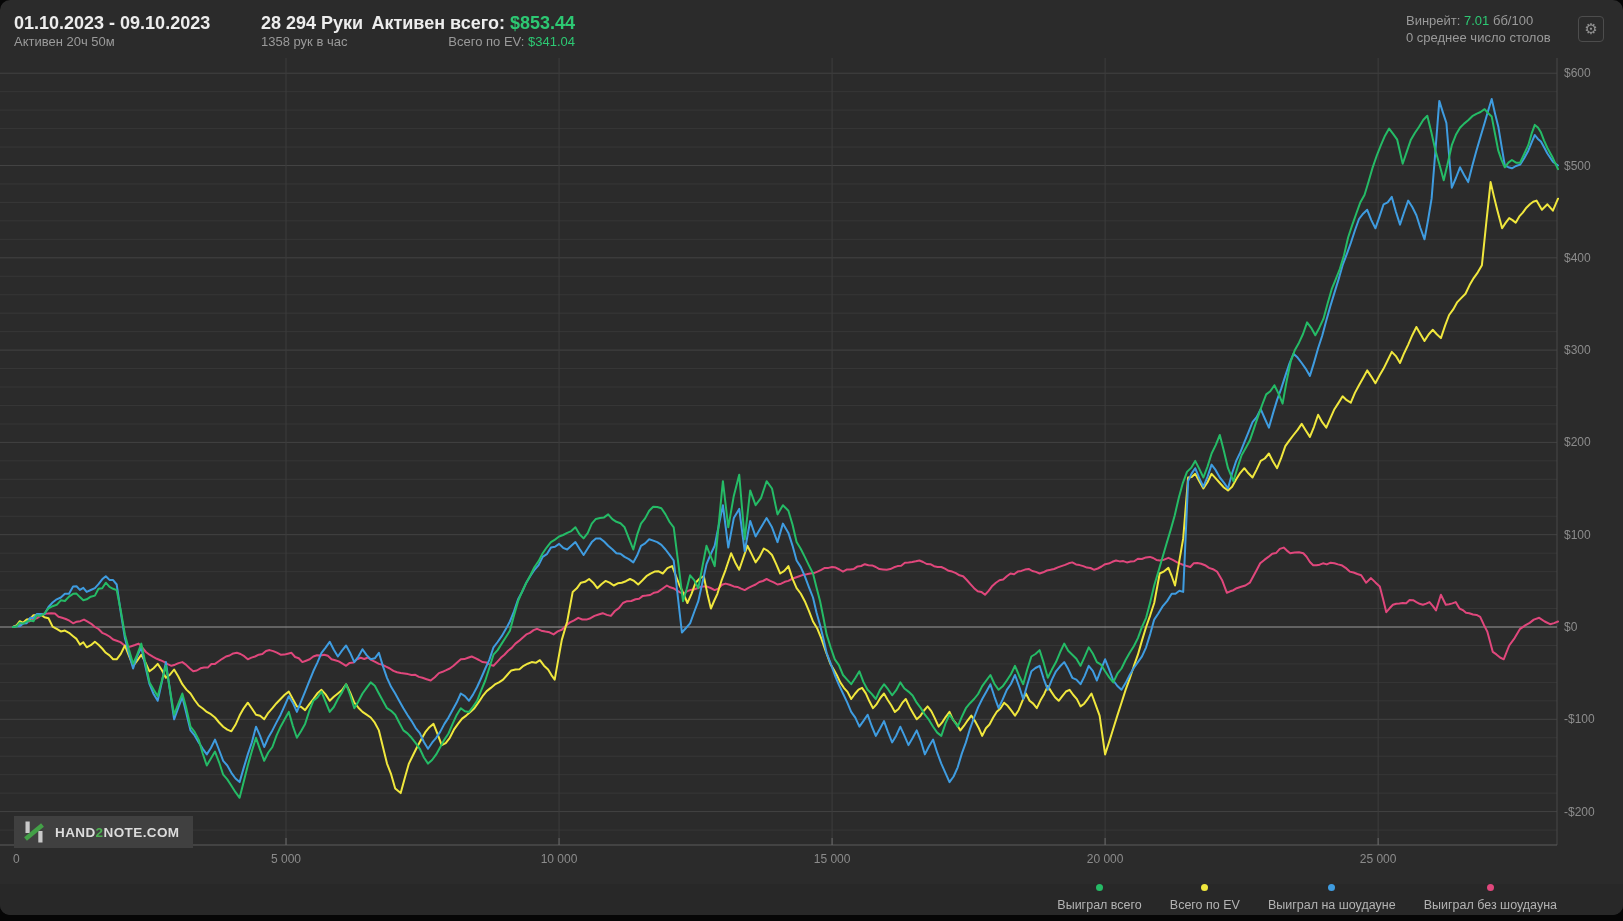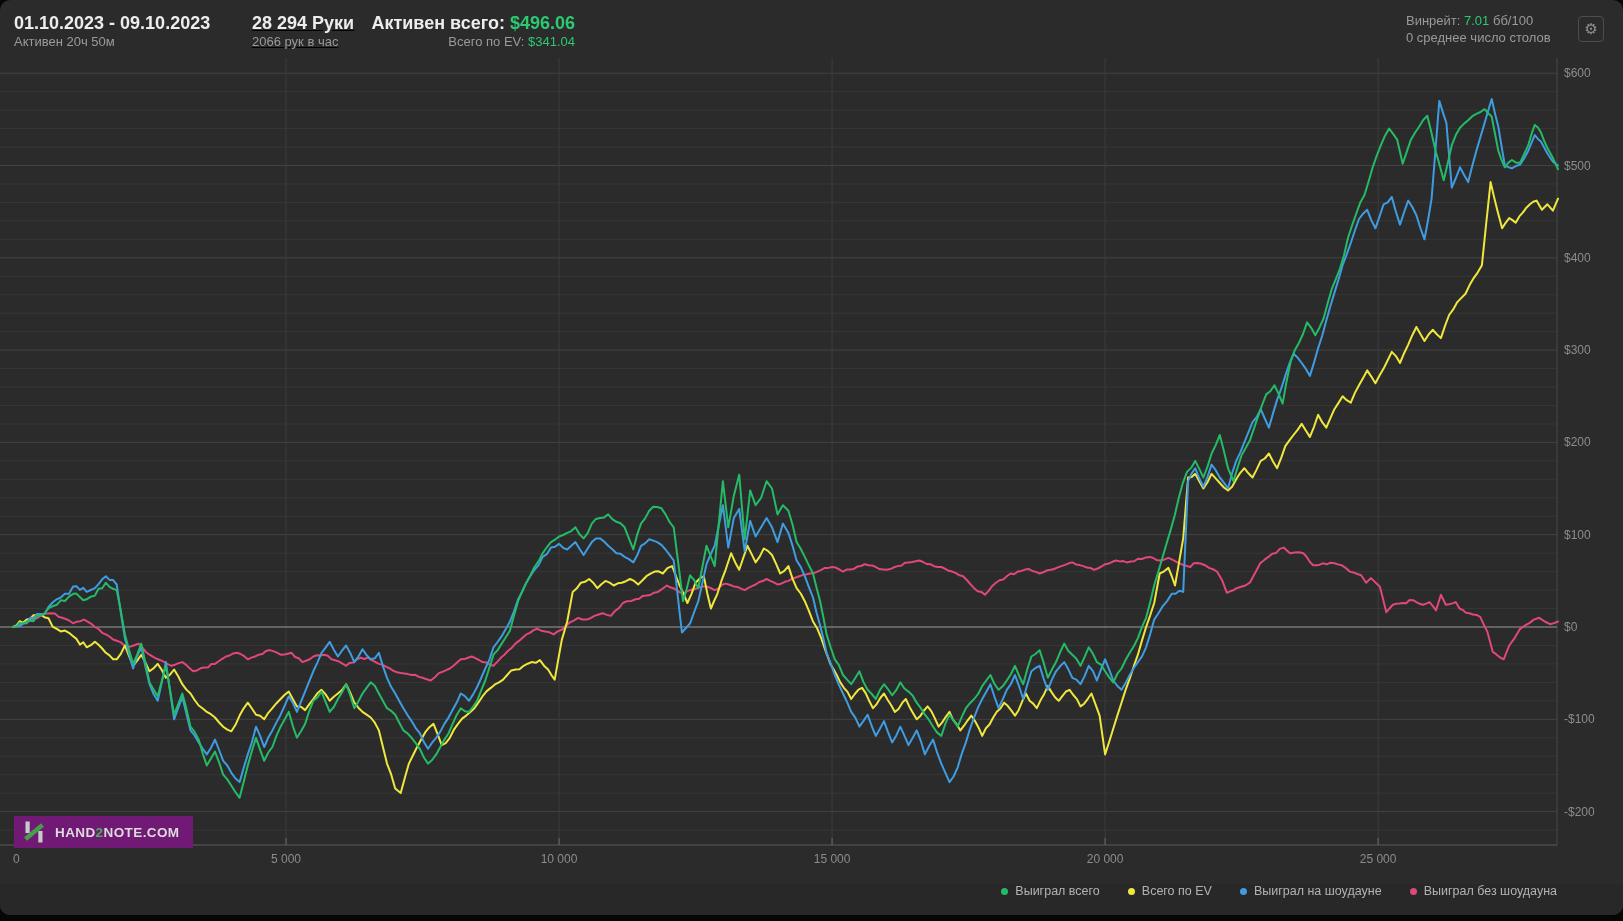--- a/index.html
+++ b/index.html
@@ -4,38 +4,38 @@
 <style>
   html,body{margin:0;padding:0;background:#060606;width:1623px;height:921px;overflow:hidden;}
   .window{position:relative;width:1623px;height:915px;background:#2b2b2b;border-radius:10px;overflow:hidden;
           font-family:"Liberation Sans",sans-serif;}
   
   .header{position:absolute;left:0;top:0;width:100%;height:58px;}
   .hcol{position:absolute;top:13px;}
   .big{font-size:18px;font-weight:bold;color:#ededed;line-height:21px;white-space:nowrap;}
   .sub{font-size:13px;color:#9a9a9a;line-height:16px;white-space:nowrap;}
   .col-date{left:14px;}
-  .col-hands{left:252px;text-decoration:underline;}
+  .col-hands{left:261px;}
   .col-won{left:0;width:575px;text-align:right;}
   .col-winrate{left:1406px;top:12px;}
   .wr-line{font-size:13px;color:#9a9a9a;line-height:17px;white-space:nowrap;}
   .green-txt{color:#2dc873;}
   .gear-btn{position:absolute;left:1578px;top:16px;width:26px;height:26px;border:1px solid #4d4d4d;
             border-radius:4px;display:flex;align-items:center;justify-content:center;color:#909090;
             font-size:15px;cursor:pointer;box-sizing:border-box;}
   
   .chart{position:absolute;left:0;top:0;width:1586px;height:915px;text-align:right;}
   .chart svg{position:absolute;left:0;top:0;}
   
   .legend{position:absolute;right:66px;top:884px;display:flex;gap:28px;align-items:center;}
-  .legend-item{display:flex;align-items:center;gap:7px;cursor:pointer;}
+  .legend-item{display:flex;align-items:center;gap:7px;cursor:pointer;flex-direction:column;}
   .legend-dot{width:7px;height:7px;border-radius:50%;}
   .legend-label{font-size:12.5px;color:#b3b3b3;white-space:nowrap;}
   
-  .logo{position:absolute;left:14px;top:816px;height:32px;background:#701a75;display:flex;
+  .logo{position:absolute;left:14px;top:816px;height:32px;background:#404040;display:flex;
         align-items:center;gap:9px;padding:0 14px 0 8px;}
   .logo-text{font-size:13.5px;font-weight:bold;color:#dcdcdc;letter-spacing:.4px;}
   .footer-strip{position:absolute;left:0;top:884px;width:100%;height:31px;background:#282828;}
 </style>
 </head>
 <body>
 
 <div class="window">
 
   <div class="chart" id="chart">
@@ -121,24 +121,24 @@
     </div>
   <div class="footer-strip"></div>
 
   <div class="header">
     <div class="hcol col-date">
       <div class="big">01.10.2023 - 09.10.2023</div>
       <div class="sub">Активен 20ч 50м</div>
     </div>
     <div class="hcol col-hands">
       <div class="big">28 294 Руки</div>
-      <div class="sub">2066 рук в час</div>
+      <div class="sub">1358 рук в час</div>
     </div>
     <div class="hcol col-won">
-      <div class="big"><span>Активен всего: </span><span class="green-txt">$496.06</span></div>
+      <div class="big"><span>Активен всего: </span><span class="green-txt">$853.44</span></div>
       <div class="sub"><span>Всего по EV: </span><span class="green-txt">$341.04</span></div>
     </div>
     <div class="hcol col-winrate">
       <div class="wr-line"><span>Винрейт: </span><span class="green-txt">7.01</span><span> бб/100</span></div>
       <div class="wr-line">0 среднее число столов</div>
     </div>
     <div class="gear-btn">
         <span>⚙</span>
       </div>
   </div>

